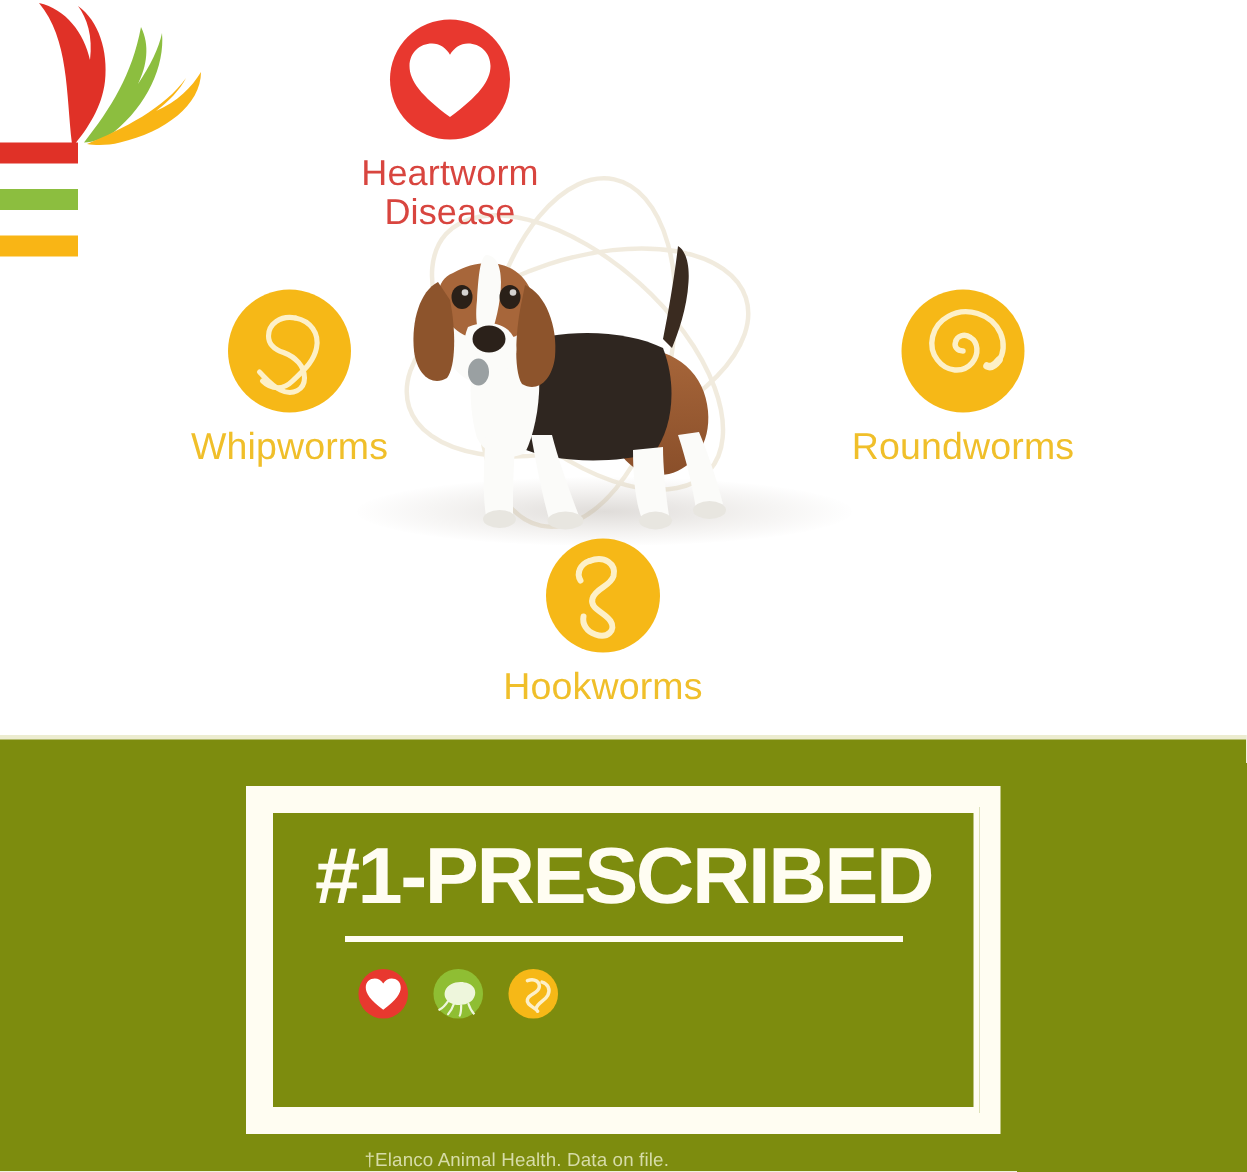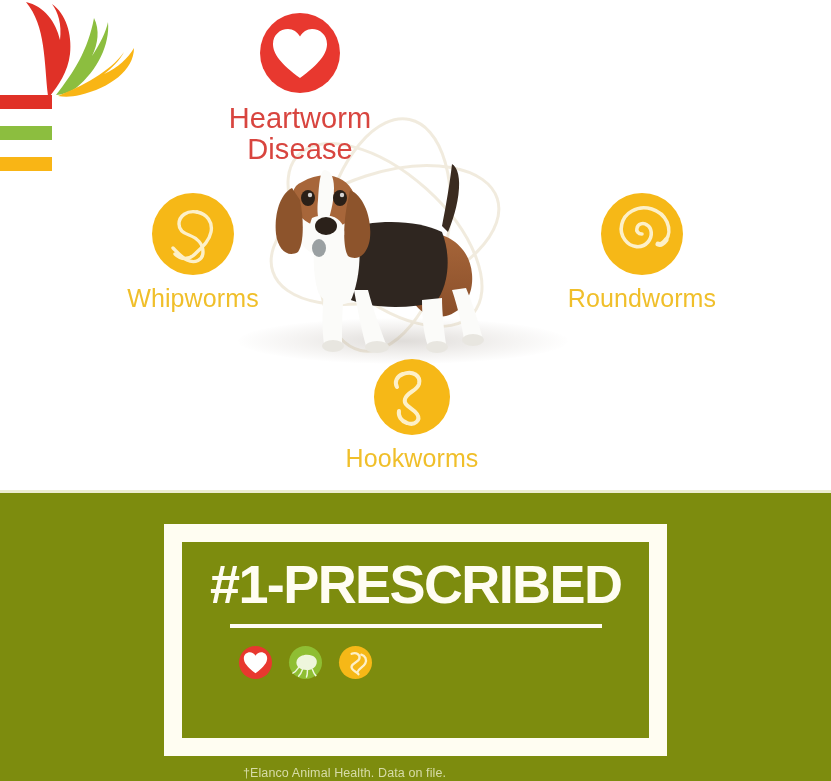--- a/index.html
+++ b/index.html
@@ -31,35 +31,35 @@
   
   .node{position:absolute;display:flex;flex-direction:column;align-items:center;}
   .node .circ{border-radius:50%;display:block;}
   .node .lbl{
     margin-top:9px;text-align:center;line-height:1.08;
     font-size:25px;font-weight:400;letter-spacing:.1px;white-space:pre-line;
   }
 
   #node-heartworm{left:216px;top:12px;width:168px;}
   #node-heartworm .circ{width:82px;height:82px;}
-  #node-heartworm .lbl{color:#d8453f;font-size:29px;}
+  #node-heartworm .lbl{color:#d8453f;font-size:24px;}
 
   #node-fleas{left:456px;top:8px;width:168px;}
   #node-fleas .circ{width:82px;height:82px;}
   #node-fleas .lbl{color:#9cc23c;}
 
   #node-whipworms{left:107px;top:192px;width:172px;}
   #node-whipworms .circ{width:84px;height:84px;}
   #node-whipworms .lbl{color:#f0bf2a;}
 
   #node-roundworms{left:556px;top:192px;width:172px;}
   #node-roundworms .circ{width:84px;height:84px;}
   #node-roundworms .lbl{color:#f0bf2a;}
 
-  #node-hookworms{left:326px;top:358px;width:172px;justify-content:flex-end;}
+  #node-hookworms{left:316px;top:358px;width:172px;justify-content:flex-end;}
   #node-hookworms .circ{width:78px;height:78px;}
   #node-hookworms .lbl{color:#f0bf2a;}
 
   
   .banner{
     position:absolute;left:0;top:490px;width:831px;height:291px;
     background:#7d8c0e;overflow:hidden;
   }
   .banner-topline{position:absolute;left:0;top:0;width:831px;height:3px;background:#fffdf2;opacity:.85;}
 

